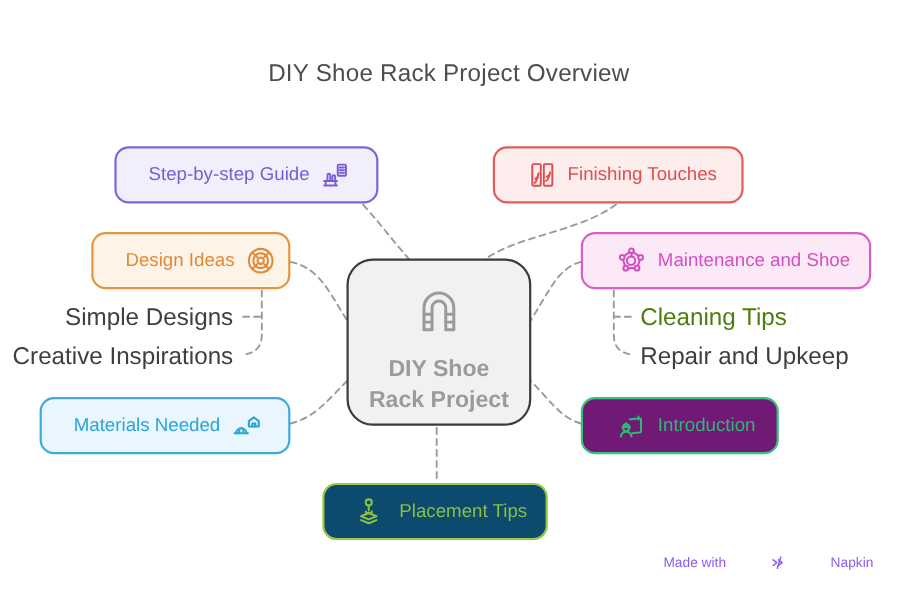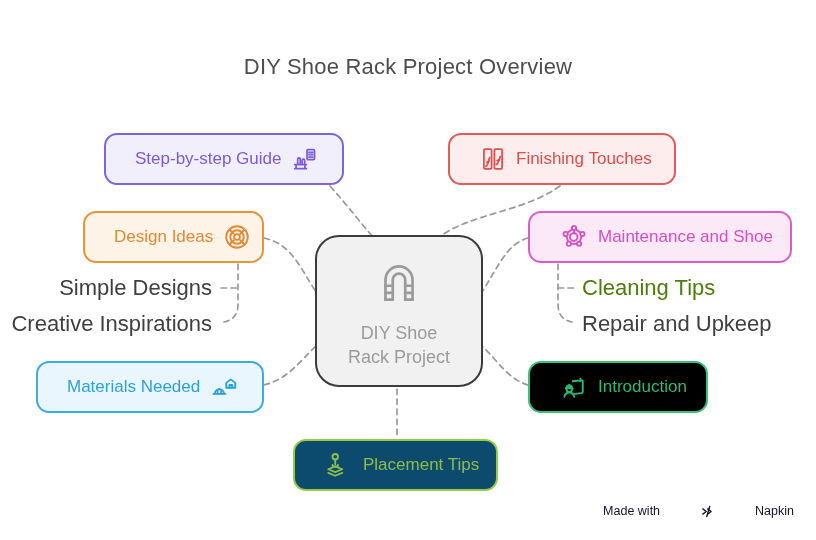--- a/index.html
+++ b/index.html
@@ -29,21 +29,21 @@
   .node .ic svg { display: block; }
   .center-node {
     position: absolute; left: 315px; top: 235px;
     width: 168px; height: 152px;
     border: 2.5px solid; border-radius: 24px;
     display: flex; flex-direction: column; align-items: center;
     justify-content: flex-start; padding-top: 20px;
   }
   .center-node .c-label {
     margin-top: 10px; text-align: center;
-    font-size: 18px; line-height: 1.35;
+    font-size: 21px; line-height: 1.35; font-weight: bold;
   }
   .sub-item {
     position: absolute; height: 22px;
     font-size: 22px; line-height: 22px; white-space: nowrap;
   }
   .sub-left { left: 0; width: 212px; text-align: right; }
   .watermark {
     position: absolute; right: 22px; top: 504px;
     display: flex; align-items: center; gap: 4px;
     font-size: 12.5px;
@@ -156,21 +156,21 @@
         <path d="M13.8 12.6V8.7l3.6-2.8 3.6 2.8v3.9z"></path>
         <path d="M16.3 12.6v-2.2h2.2v2.2"></path>
         <path d="M4.6 17.5a3.7 3.7 0 0 1 7.4 0"></path>
         <path d="M3.5 17.5h9.6"></path>
         <path d="M7.7 13.8h1.2"></path>
         <path d="M6.8 15.2v2.1 M9.8 15.2v2.1"></path>
       </svg>
     </span>
   </div>
 
-  <div class="node" style="left: 528px; top: 361px; width: 180px; border-color: rgb(54, 193, 124); background: #000000; color: rgb(45, 184, 115);">
+  <div class="node" style="left: 528px; top: 361px; width: 180px; border-color: rgb(54, 193, 124); background: #701a75; color: rgb(45, 184, 115);">
     <span class="ic">
       <svg width="30" height="30" viewBox="0 0 24 24" fill="none" stroke="currentColor" stroke-width="1.5" stroke-linecap="round" stroke-linejoin="round">
         <path d="M11 7.4l7-.8c.5-.1 1 .3 1 .8v8.6c0 .5-.4.9-.9.9l-5.6.6"></path>
         <path d="M17.2 5.4v2"></path>
         <circle cx="8.2" cy="13.9" r="2.1"></circle>
         <path d="M5.9 13.1a2.3 2.3 0 0 1 4.6 0"></path>
         <path d="M5.4 13.1h5.6 M8.2 11v-.9"></path>
         <path d="M4.3 19.9c.5-2.2 2-3.5 3.9-3.5s3.4 1.3 3.9 3.5"></path>
       </svg>
     </span>
@@ -183,21 +183,21 @@
         <circle cx="9" cy="5.4" r="2.2"></circle>
         <path d="M9 7.6v3.7"></path>
         <path d="M6.8 12c0 .8 1 1.4 2.2 1.4s2.2-.6 2.2-1.4"></path>
         <path d="M3.4 15.4 9 13.1l5.6 2.3L9 17.7z"></path>
         <path d="M3.4 18.3 9 20.6l5.6-2.3"></path>
       </svg>
     </span>
     <span class="lbl">Placement Tips</span>
   </div>
 
-  <div class="watermark" style="color: #0f172a; gap: 41px;">
+  <div class="watermark" style="color: #8b5cf6; gap: 41px;">
     <span>Made with</span>
     <span>
       <svg width="13" height="13" viewBox="0 0 14 14" fill="none" stroke="currentColor" stroke-width="1.5" stroke-linecap="round" stroke-linejoin="round">
         <path d="M2 4.2 5.6 7 2 9.8"></path>
         <path d="M7.2 4.2 10.8 7 7.2 9.8"></path>
         <path d="M9.4 1.6 6.2 12.4"></path>
       </svg>
     </span>
     <span>Napkin</span>
   </div>

